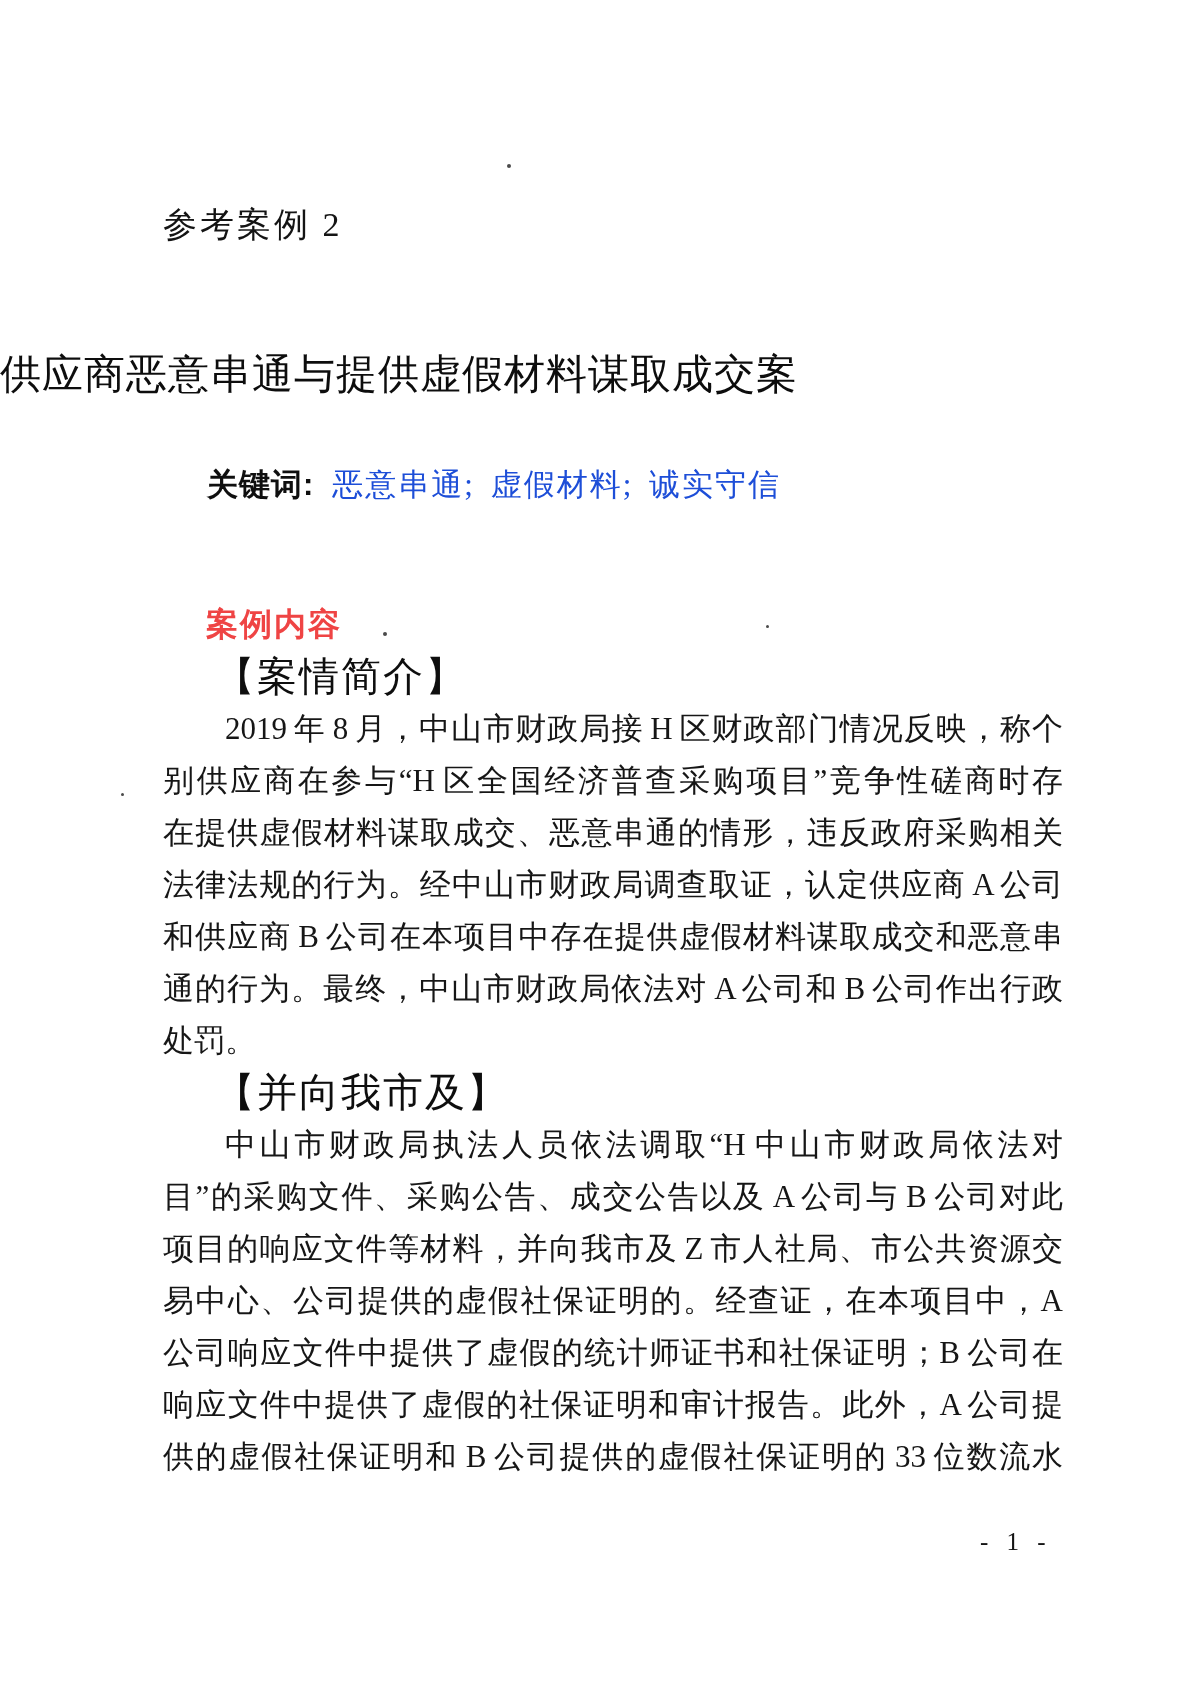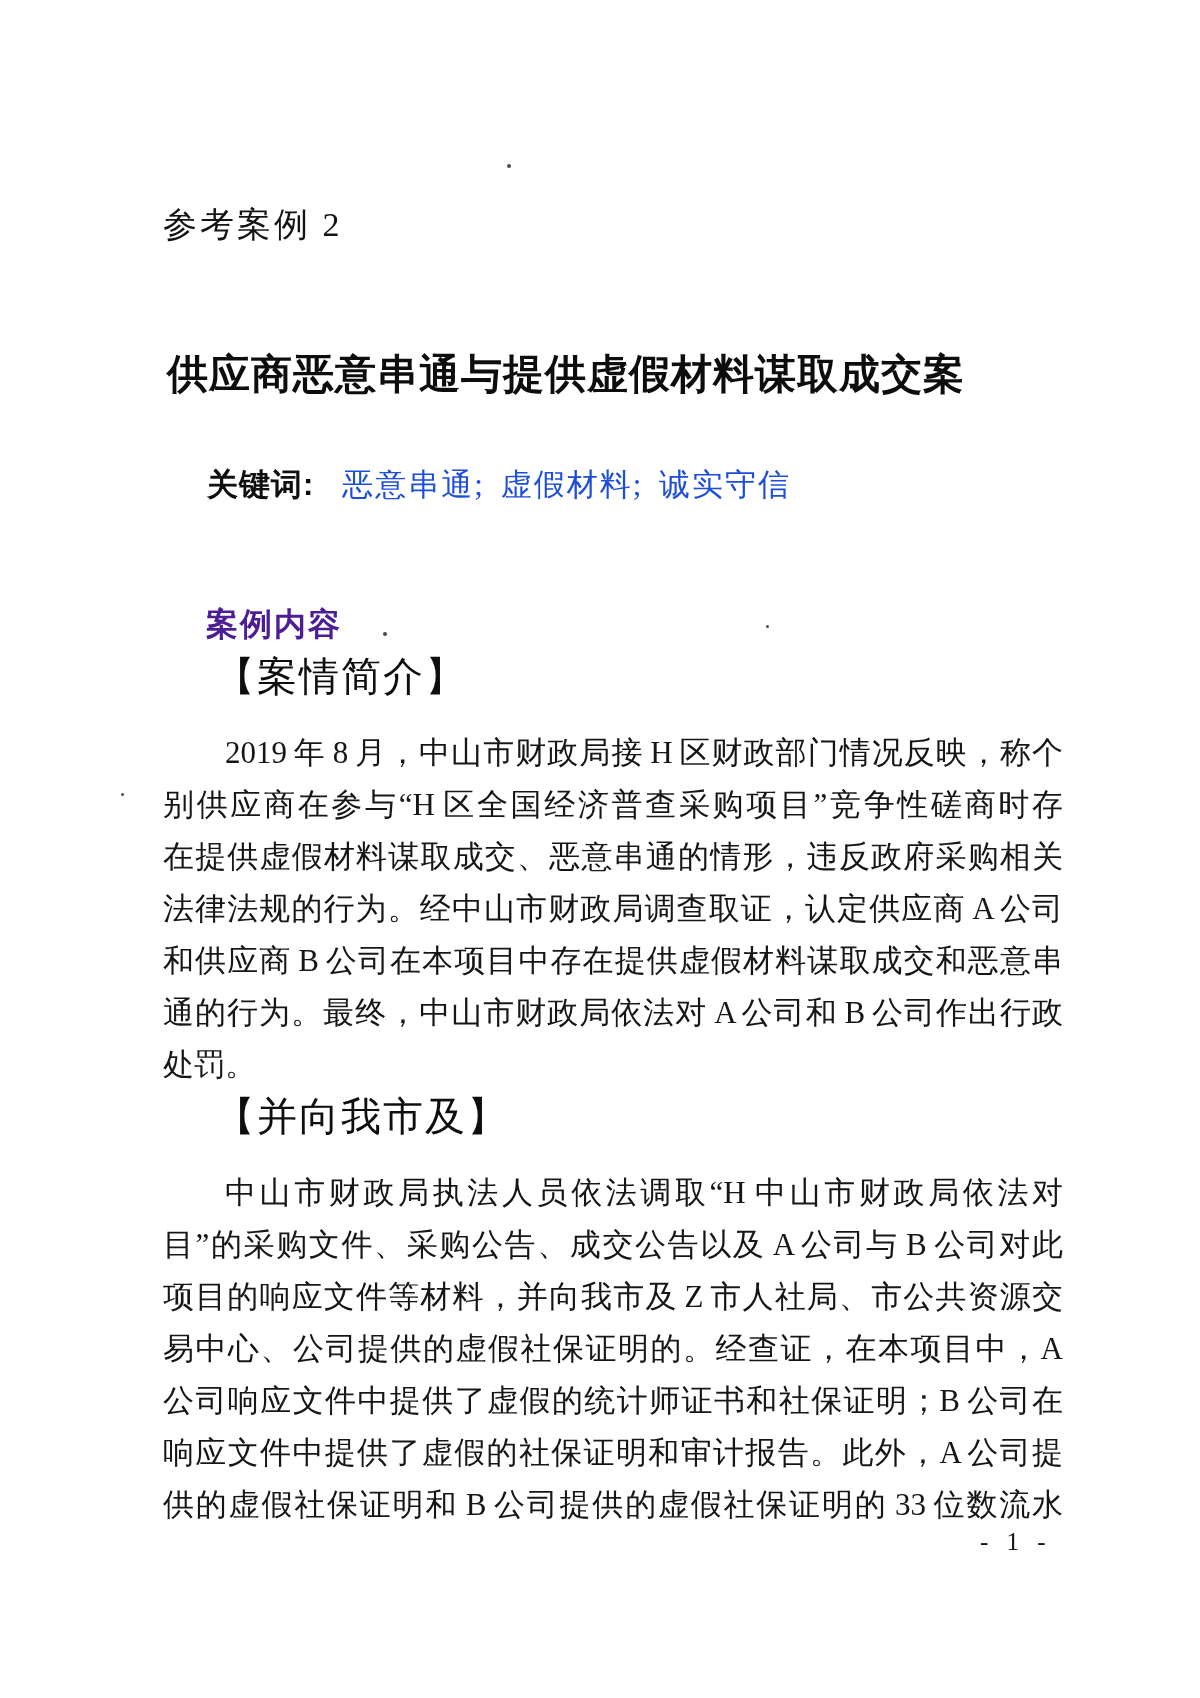--- a/index.html
+++ b/index.html
@@ -22,59 +22,59 @@
     line-height: 42px;
     letter-spacing: 3px;
     color: #141414;
   }
 
   .doc-title {
     position: absolute;
     left: 0;
     top: 348px;
     width: 1132px;
-    text-align: center;
+    text-align: left;
     font-size: 41px;
     line-height: 52px;
-    font-weight: 700;
+    font-weight: 400;
     letter-spacing: 1px;
     color: #0d0d0d;
   }
 
   .keywords-row {
     position: absolute;
     left: 207px;
     top: 464px;
     font-size: 31px;
     line-height: 42px;
     white-space: nowrap;
   }
   .keywords-label {
     font-family: "Liberation Sans", "DejaVu Sans", sans-serif;
     font-weight: 700;
     letter-spacing: 1px;
-    margin-right: 28px;
+    margin-right: 18px;
     color: #0f0f0f;
   }
   .keywords-text {
     letter-spacing: 2px;
     word-spacing: 6px;
     color: #1d4ed8;
   }
 
   .content-heading {
     position: absolute;
     left: 206px;
     top: 604px;
     font-family: "Liberation Sans", "DejaVu Sans", sans-serif;
     font-weight: 700;
     font-size: 32px;
     line-height: 40px;
     letter-spacing: 2px;
-    color: #4c1d95;
+    color: #ef4444;
   }
 
   .doc-body {
     position: absolute;
     left: 163px;
     top: 651px;
     width: 900px;
   }
   .line {
     height: 52px;
@@ -89,21 +89,21 @@
     color: #0e0e0e;
   }
   .body-line {
     font-size: 31px;
     word-spacing: -2px;
     text-align: justify;
     text-align-last: justify;
     text-justify: inter-character;
     color: #161616;
   }
-  .body-line.indent { padding-left: 62px; margin-top: 24px; }
+  .body-line.indent { padding-left: 62px; }
   .body-line.last-short {
     text-align: left;
     text-align-last: left;
   }
 
   .page-number {
     position: absolute;
     left: 980px;
     top: 1527px;
     font-size: 25px;

